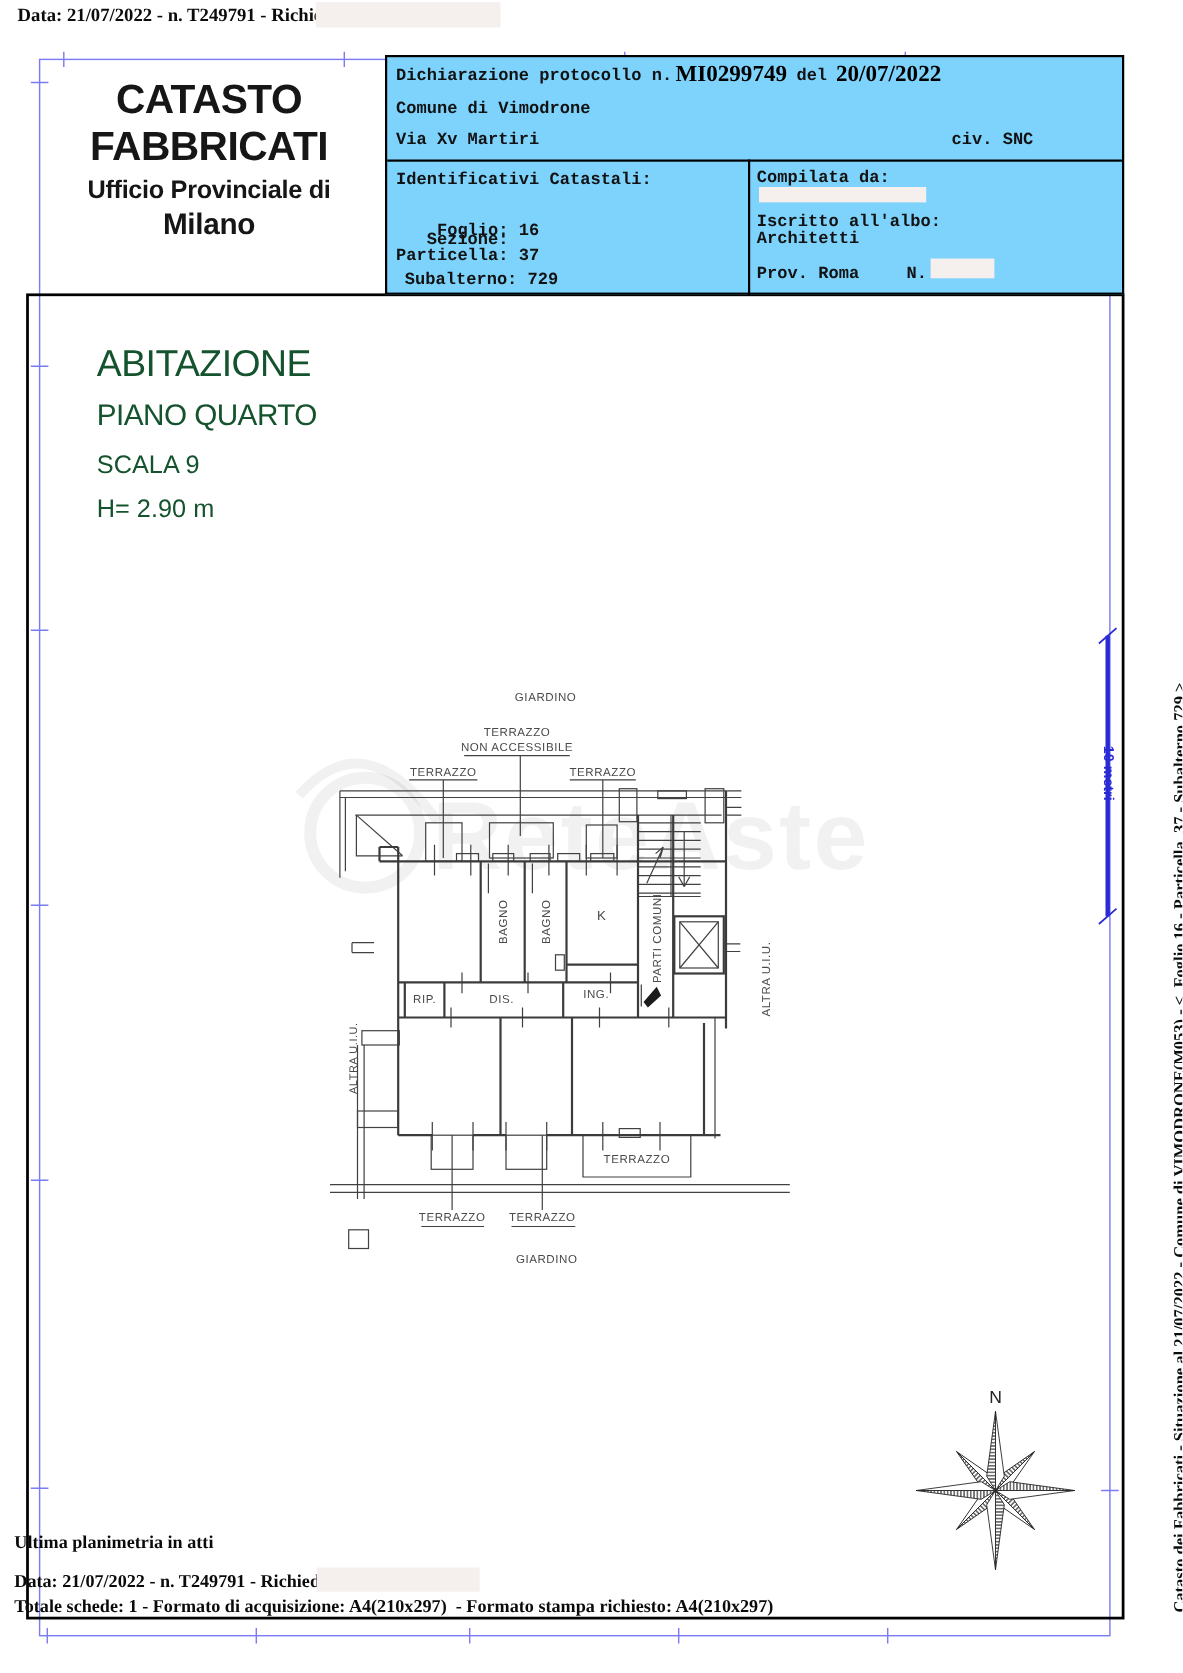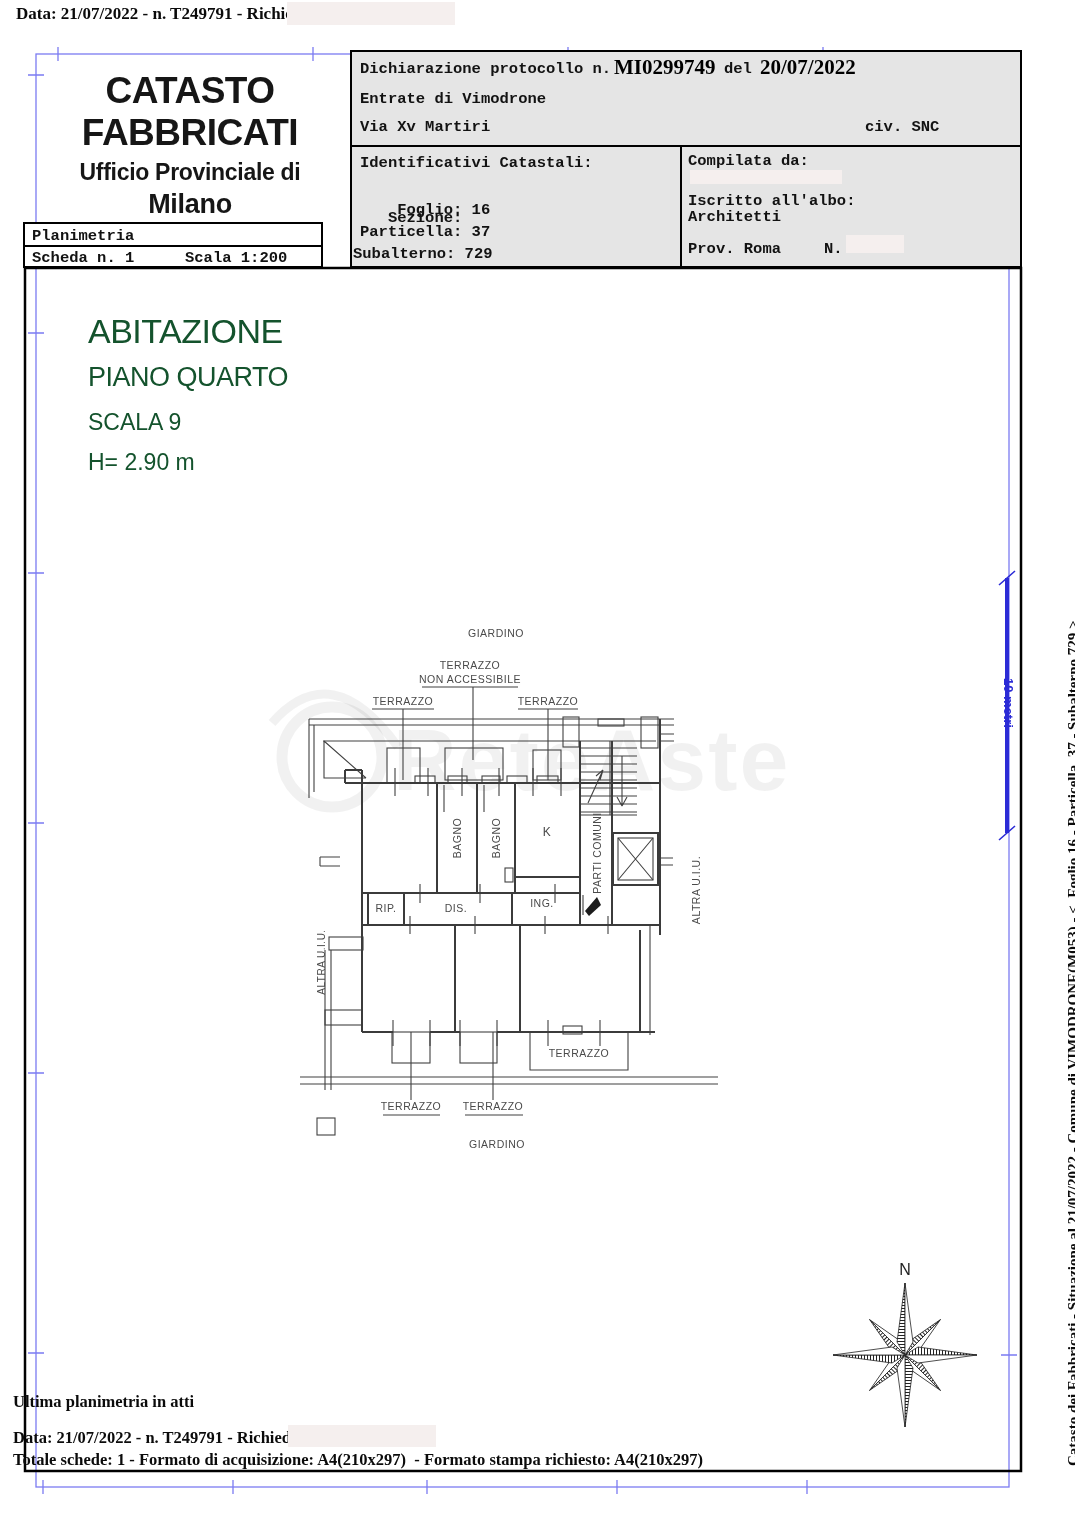--- a/index.html
+++ b/index.html
@@ -15,21 +15,21 @@
   .hdr div{font-weight:700;letter-spacing:-0.3px;}
   .hdr .l1{font-size:23px;margin-bottom:4px;}
   .hdr .l2{font-size:37px;margin-bottom:5px;letter-spacing:-0.5px;}
   .hdr .l3{font-size:23px;margin-bottom:3px;}
   .hdr .l4{font-size:27px;}
   .ptable{position:absolute;left:23px;top:222px;width:300px;height:46px;border:2px solid #000;
           box-sizing:border-box;background:#fff;}
   .ptable .r1{height:23px;border-bottom:2px solid #000;box-sizing:border-box;position:relative;}
   .ptable .r2{height:21px;position:relative;}
   .decl{position:absolute;left:350px;top:50px;width:672px;height:218px;border:2px solid #000;
-        box-sizing:border-box;background:#e5e5e5;}
+        box-sizing:border-box;background:#7dd3fc;}
   .decl .hdiv{position:absolute;left:0;top:93px;width:100%;border-top:2px solid #000;}
   .decl .vdiv{position:absolute;left:328px;top:93px;height:123px;border-left:2px solid #000;}
   .bigserif{position:absolute;font-family:"Liberation Serif",serif;font-weight:700;font-size:21px;color:#000;}
   .tblock{position:absolute;left:88px;color:#14532d;}
   .t1{font-size:34px;letter-spacing:-0.5px;}
   .t2{font-size:27px;letter-spacing:-0.5px;}
   .t3{font-size:23px;}
   .t4{font-size:23px;}
   #sidecap{position:absolute;left:1026px;top:1466px;width:910px;transform:rotate(-90deg);
            transform-origin:0 0;font-family:"Liberation Serif",serif;font-weight:700;
@@ -199,45 +199,36 @@
 
   <span class="serifline" style="left:16px;top:4px;font-size:17px;">Data: 21/07/2022 - n. T249791 - Richiedente:</span>
   <div class="redact" style="left:287px;top:2px;width:168px;height:23px;"></div>
 
   <div class="hdr">
     <div class="l2">CATASTO FABBRICATI</div>
     <div class="l3">Ufficio Provinciale di</div>
     <div class="l4">Milano</div>
   </div>
 
-  <div class="ptable">
-    <div class="r1">
-      <span class="mono" style="left:7px;top:3px;">Planimetria</span>
-    </div>
-    <div class="r2">
-      <span class="mono" style="left:7px;top:2px;">Scheda n. 1</span>
-      <span class="mono" style="left:160px;top:2px;">Scala 1:200</span>
-    </div>
-  </div>
 
   <div class="decl">
     <div class="hdiv"></div>
     <div class="vdiv"></div>
     <span class="mono" style="left:8px;top:8px;">Dichiarazione protocollo n.</span>
     <span class="bigserif" style="left:262px;top:3px;">MI0299749</span>
     <span class="mono" style="left:372px;top:8px;">del</span>
     <span class="bigserif" style="left:408px;top:3px;">20/07/2022</span>
-    <span class="mono" style="left:8px;top:38px;">Entrate di Vimodrone</span>
+    <span class="mono" style="left:8px;top:38px;">Comune di Vimodrone</span>
     <span class="mono" style="left:8px;top:66px;">Via Xv Martiri</span>
     <span class="mono" style="left:513px;top:66px;">civ. SNC</span>
     <span class="mono" style="left:8px;top:102px;">Identificativi Catastali:</span>
     <span class="mono" style="left:8px;top:137px;margin-top:20px;">   Sezione:</span>
     <span class="mono" style="left:8px;top:149px;">    Foglio: 16</span>
     <span class="mono" style="left:8px;top:171px;">Particella: 37</span>
-    <span class="mono" style="left:1px;top:193px;">Subalterno: 729</span>
+    <span class="mono" style="left:16px;top:193px;">Subalterno: 729</span>
     <span class="mono" style="left:336px;top:100px;">Compilata da:</span>
     <div class="redact" style="left:338px;top:118px;width:152px;height:14px;"></div>
     <span class="mono" style="left:336px;top:140px;">Iscritto all'albo:</span>
     <span class="mono" style="left:336px;top:156px;">Architetti</span>
     <span class="mono" style="left:336px;top:188px;">Prov. Roma</span>
     <span class="mono" style="left:472px;top:188px;">N.</span>
     <div class="redact" style="left:494px;top:183px;width:58px;height:18px;"></div>
   </div>
 
   <span class="tblock t1" style="top:312px;">ABITAZIONE</span>

